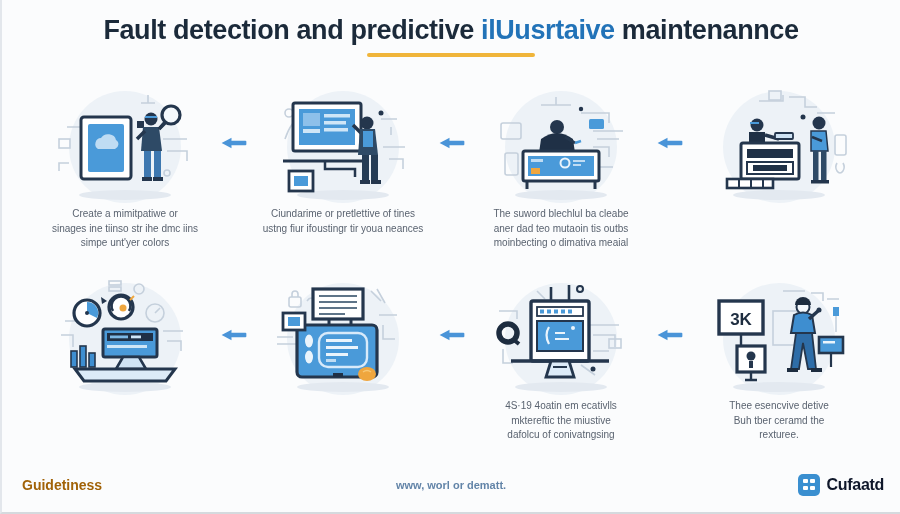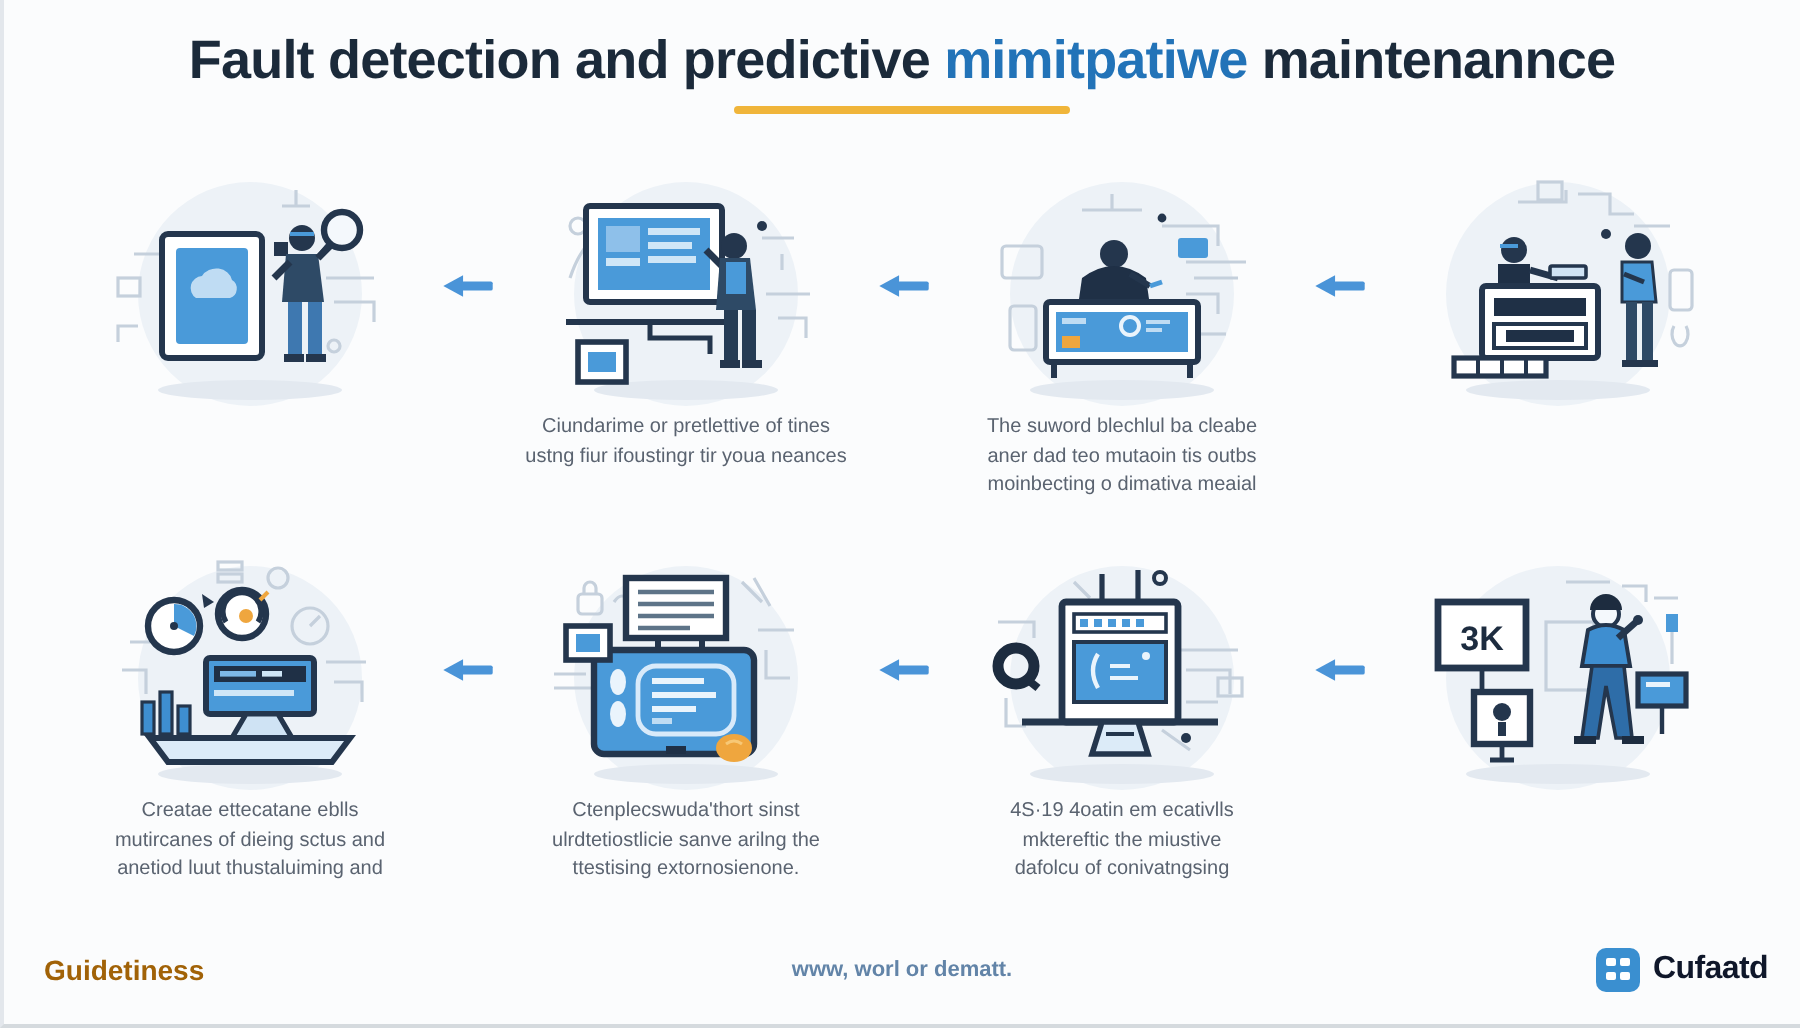--- a/index.html
+++ b/index.html
@@ -46,21 +46,21 @@
   }
   .logo { position:absolute; right:16px; top:50%; transform:translateY(-50%);
     display:flex; align-items:center; gap:7px; }
   .logo-text { font-size:16px; font-weight:700; color:#0f172a; letter-spacing:-0.3px; }
   text { font-family:"Liberation Sans", sans-serif; }
 </style>
 </head>
 <body>
 
 <div class="title-wrap">
-  <h1><span>Fault detection and predictive </span><span class="hl">mimitpatiwe</span><span> maintenannce</span></h1>
+  <h1><span>Fault detection and predictive </span><span class="hl">ilUusrtaive</span><span> maintenannce</span></h1>
   <div class="underline"></div>
 </div>
 
 <div class="rows">
 
   <div class="grid-row">
 
     <div class="panel">
       <svg class="illus" viewBox="0 0 160 120" width="160" height="120">
         <circle cx="80" cy="64" r="56" fill="#edf2f7"></circle>
@@ -79,20 +79,23 @@
         <path d="M100 34 h12" stroke="#4a9ad9" stroke-width="2"></path>
         <path d="M98 44 h16 l3 24 h-21 z" fill="#2e4a66"></path>
         <path d="M100 48 l-8 8 M114 46 l8 -8" stroke="#24364d" stroke-width="3.5" fill="none"></path>
         <rect x="99" y="68" width="7" height="27" fill="#3e78b0"></rect>
         <rect x="109" y="68" width="7" height="27" fill="#3e78b0"></rect>
         <rect x="97" y="94" width="10" height="4" fill="#24364d"></rect>
         <rect x="108" y="94" width="10" height="4" fill="#24364d"></rect>
         <line x1="120" y1="39" x2="114" y2="46" stroke="#24364d" stroke-width="3.2"></line>
         <circle cx="126" cy="32" r="9" fill="#f4f8fc" stroke="#24364d" stroke-width="3.2"></circle>
       </svg>
+      <div class="caption">Create a mimitpatiwe or
+sinages ine tiinso str ihe dmc iins
+simpe unt'yer colors</div>
     </div>
 
     <div class="arrow-cell">
       <svg width="34" height="16" viewBox="0 0 34 16">
         <polygon points="2,8 14,1.5 14,14.5" fill="#4a94d8"></polygon>
         <rect x="13" y="5.2" width="19" height="5.6" rx="1.2" fill="#4a94d8"></rect>
       </svg>
     </div>
 
     <div class="panel">
@@ -232,23 +235,20 @@
         <rect x="35" y="71" width="6" height="21" fill="#3e8ed0" stroke="#24364d" stroke-width="1.6"></rect>
         <rect x="44" y="78" width="6" height="14" fill="#3e8ed0" stroke="#24364d" stroke-width="1.6"></rect>
         <rect x="58" y="54" width="54" height="28" rx="2" fill="#4a9ad9" stroke="#24364d" stroke-width="3"></rect>
         <rect x="62" y="58" width="46" height="8" fill="#1f3046"></rect>
         <rect x="65" y="60.5" width="18" height="2.8" fill="#7db8e6"></rect>
         <rect x="86" y="60.5" width="10" height="2.8" fill="#cfe6f7"></rect>
         <rect x="62" y="70" width="40" height="3" fill="#cfe6f7"></rect>
         <path d="M78 82 l-7 12 h30 l-7 -12 z" fill="#cfe3f4" stroke="#24364d" stroke-width="2.6"></path>
         <path d="M30 94 h100 l-9 12 h-82 z" fill="#dcebf8" stroke="#24364d" stroke-width="3"></path>
       </svg>
-      <div class="caption">Creatae ettecatane eblls
-mutircanes of dieing sctus and
-anetiod luut thustaluiming and</div>
     </div>
 
     <div class="arrow-cell">
       <svg width="34" height="16" viewBox="0 0 34 16">
         <polygon points="2,8 14,1.5 14,14.5" fill="#4a94d8"></polygon>
         <rect x="13" y="5.2" width="19" height="5.6" rx="1.2" fill="#4a94d8"></rect>
       </svg>
     </div>
 
     <div class="panel">
@@ -273,23 +273,20 @@
         <rect x="63" y="78" width="22" height="3" fill="#eaf4fc"></rect>
         <rect x="63" y="84" width="10" height="3" fill="#bfdcf3"></rect>
         <ellipse cx="46" cy="66" rx="4" ry="6.5" fill="#eaf4fc"></ellipse>
         <ellipse cx="46" cy="82" rx="4" ry="6.5" fill="#eaf4fc"></ellipse>
         <rect x="70" y="98" width="10" height="4" fill="#1f3046"></rect>
         <ellipse cx="104" cy="99" rx="9" ry="7" fill="#efa63e"></ellipse>
         <path d="M100 97 q4 -3 8 0" stroke="#f7c876" stroke-width="1.5" fill="none"></path>
         <rect x="20" y="38" width="22" height="17" fill="#fff" stroke="#24364d" stroke-width="2.8"></rect>
         <rect x="25" y="42" width="12" height="9" fill="#4a9ad9"></rect>
       </svg>
-      <div class="caption">Ctenplecswuda'thort sinst
-ulrdtetiostlicie sanve arilng the
-ttestising extornosienone.</div>
     </div>
 
     <div class="arrow-cell">
       <svg width="34" height="16" viewBox="0 0 34 16">
         <polygon points="2,8 14,1.5 14,14.5" fill="#4a94d8"></polygon>
         <rect x="13" y="5.2" width="19" height="5.6" rx="1.2" fill="#4a94d8"></rect>
       </svg>
     </div>
 
     <div class="panel">
@@ -356,20 +353,23 @@
         <path d="M95 40 q9 -5 18 0 l3 18 h-24 z" fill="#3e8ed0" stroke="#24364d" stroke-width="2"></path>
         <path d="M110 44 l9 -8" stroke="#24364d" stroke-width="3.4"></path>
         <circle cx="120" cy="35" r="2.5" fill="#24364d"></circle>
         <path d="M97 58 l-5 36 h8 l4 -26 5 26 h8 l-4 -36 z" fill="#2e6da8" stroke="#24364d" stroke-width="1.8"></path>
         <rect x="88" y="93" width="11" height="4" fill="#1d2c3f"></rect>
         <rect x="112" y="93" width="11" height="4" fill="#1d2c3f"></rect>
         <rect x="120" y="62" width="24" height="16" fill="#4a9ad9" stroke="#24364d" stroke-width="2.6"></rect>
         <rect x="124" y="66" width="12" height="2.5" fill="#eaf4fc"></rect>
         <path d="M132 78 v14" stroke="#24364d" stroke-width="2.2"></path>
       </svg>
+      <div class="caption">Thee esencvive detive
+Buh tber ceramd the
+rexturee.</div>
     </div>
   </div>
 </div>
 
 <div class="footer">
   <div class="brand">Guidetiness</div>
   <div class="site-url">www, worl or dematt.</div>
   <div class="logo">
     <svg width="22" height="22" viewBox="0 0 22 22">
       <rect width="22" height="22" rx="5" fill="#3a8fd0"></rect>

